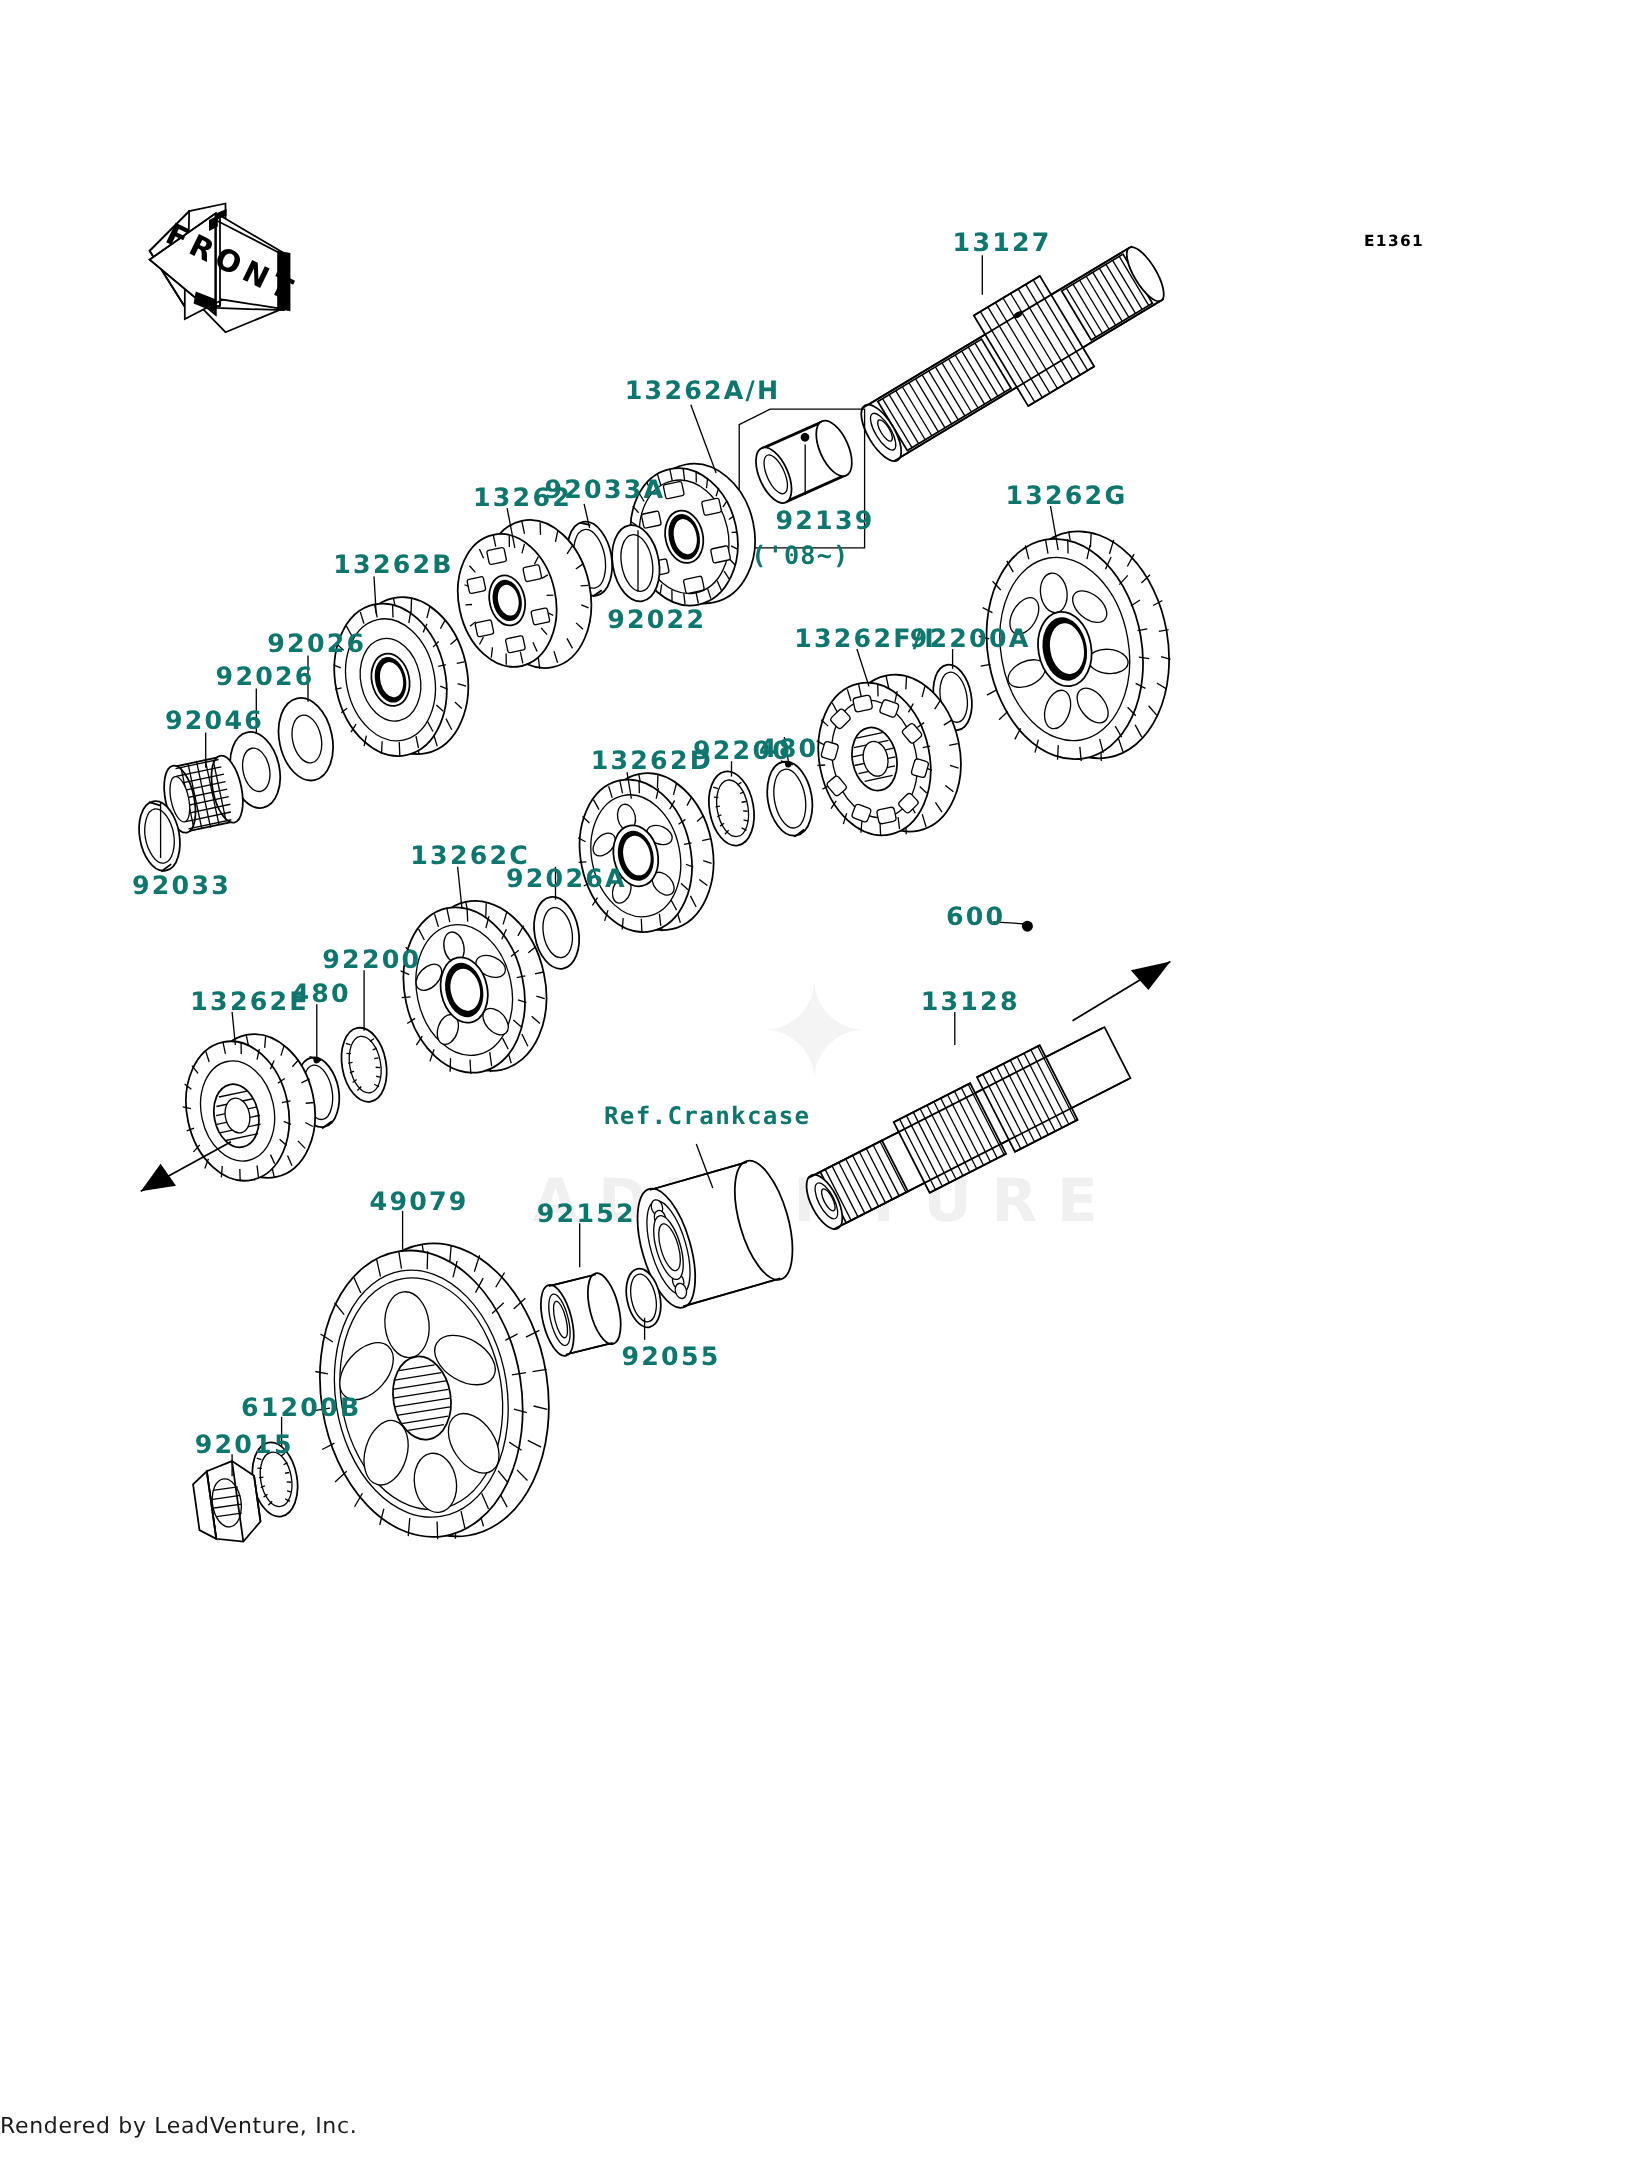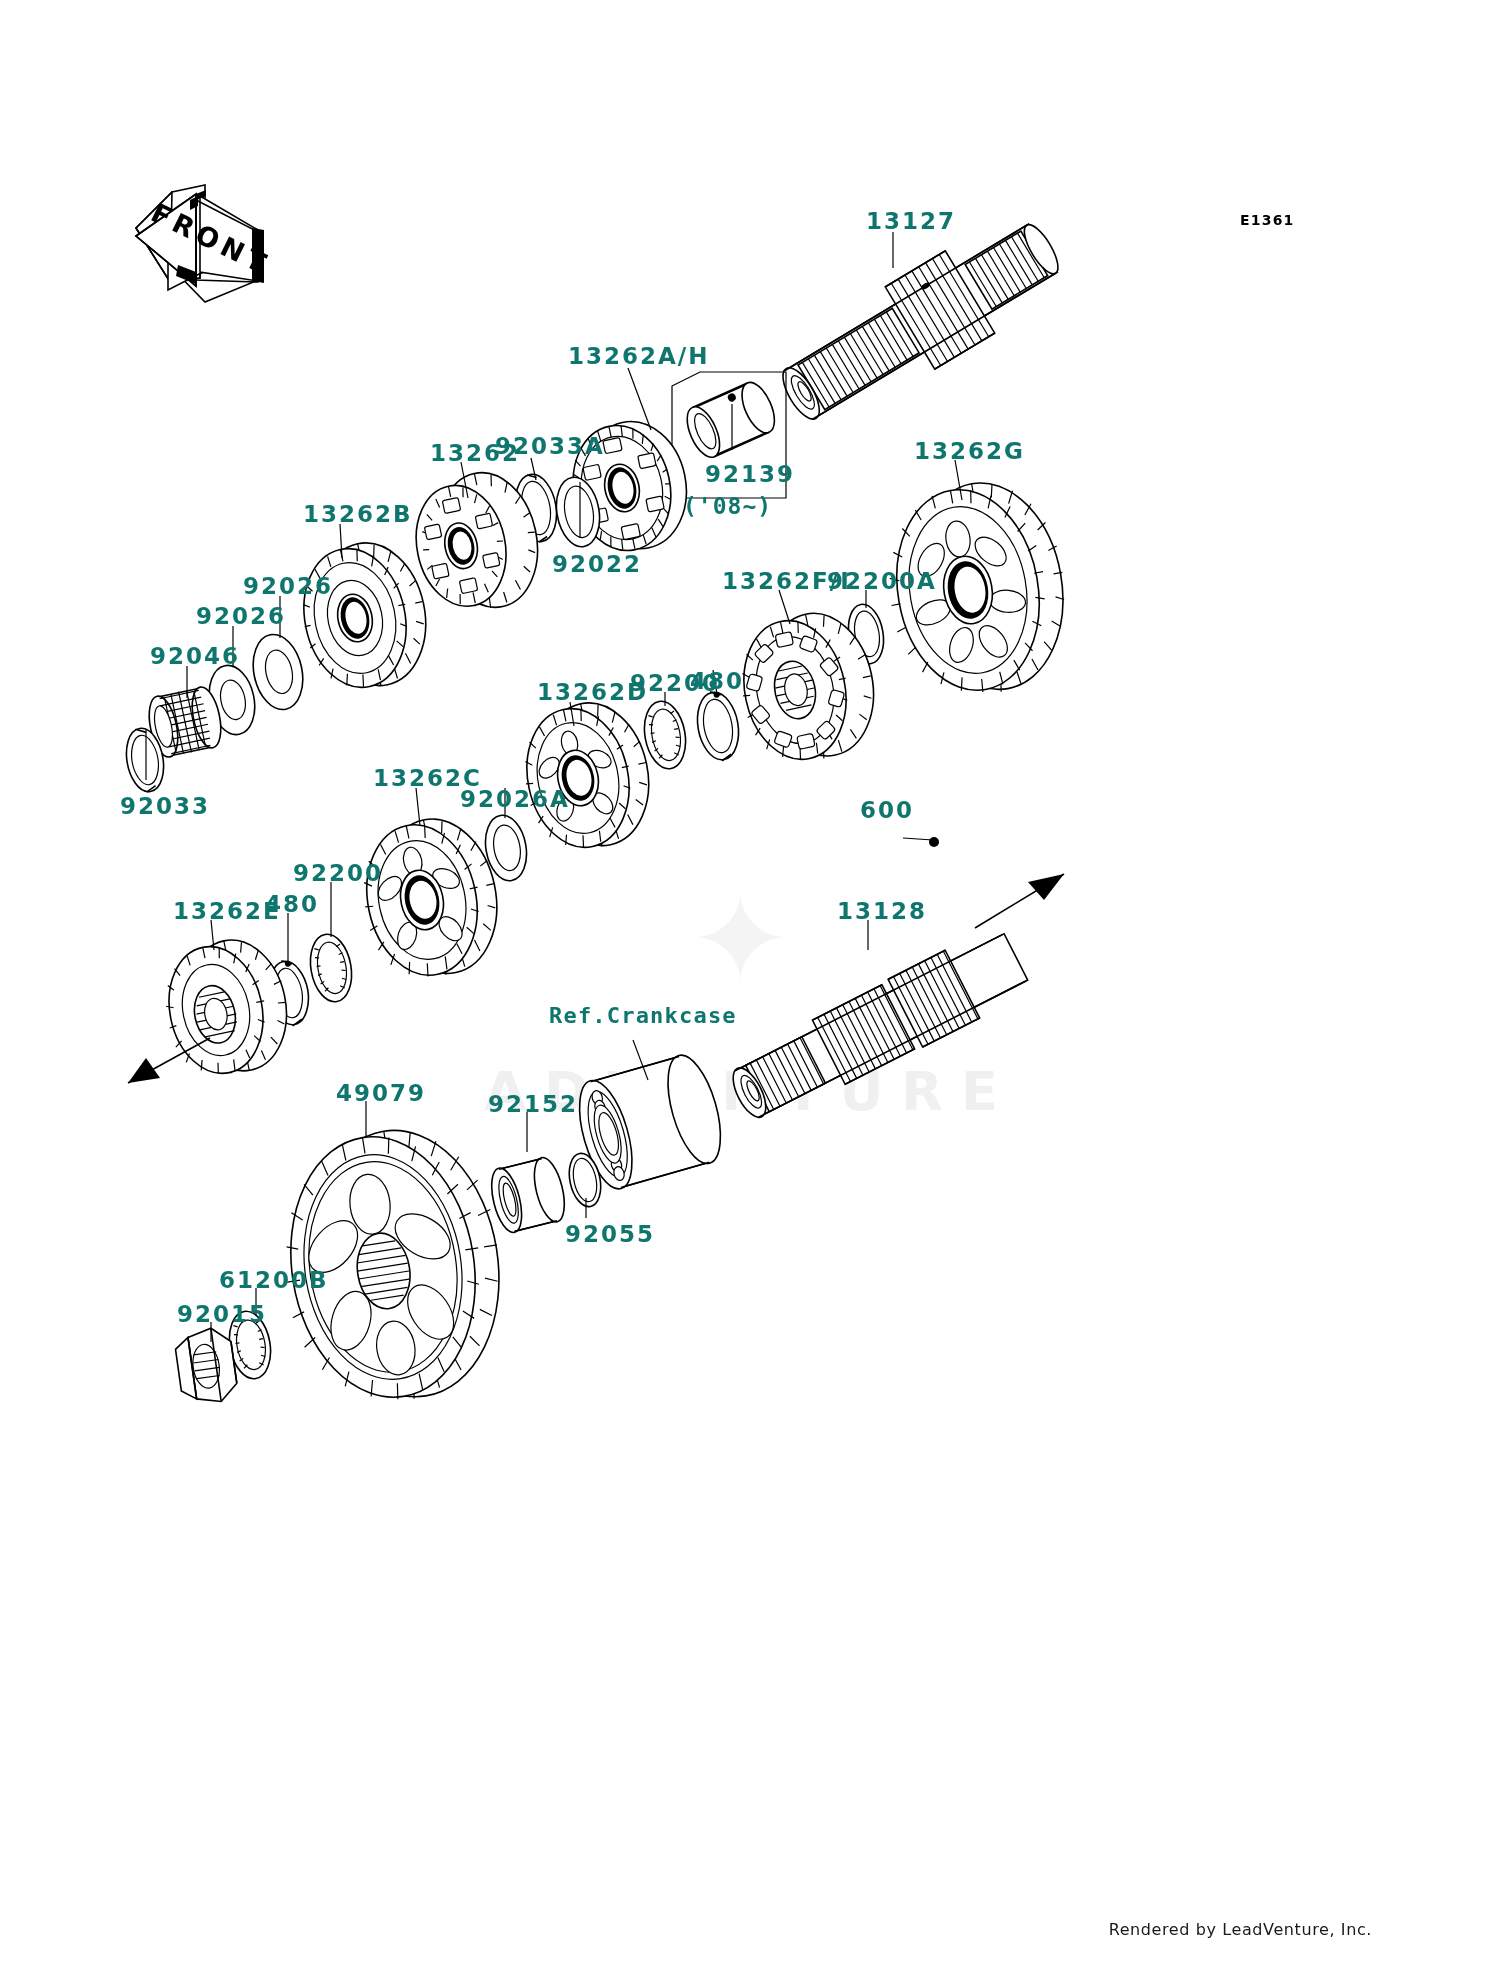--- a/index.html
+++ b/index.html
@@ -52,23 +52,23 @@
     font-size: 14px;
     letter-spacing: 1.2px;
     color: #000;
   }
   
   #footer-credit {
     position: absolute;
     left: 0;
     top: 1920px;
     width: 1372px;
-    text-align: right;
+    text-align: left;
     font-family: "DejaVu Sans", sans-serif;
-    font-size: 16px;
+    font-size: 20px;
     letter-spacing: 0.6px;
     color: #1a1a1a;
   }
   
   #watermark {
     position: absolute;
     left: 180px;
     top: 1060px;
     width: 1140px;
     text-align: center;
@@ -705,21 +705,21 @@
   <div class="lbl" style="left:722px; top:570px;">13262F/I</div>
   <div class="lbl" style="left:827px; top:570px;text-align:center;">92200A</div>
   <div class="lbl" style="left:690px; top:670px;">480</div>
   <div class="lbl" style="left:630px; top:672px;">92200</div>
   <div class="lbl" style="left:537px; top:681px;">13262D</div>
   <div class="lbl" style="left:460px; top:768px;margin-top:20px;">92026A</div>
   <div class="lbl" style="left:373px; top:767px;">13262C</div>
   <div class="lbl" style="left:293px; top:862px;">92200</div>
   <div class="lbl" style="left:265px; top:893px;">480</div>
   <div class="lbl" style="left:173px; top:900px;">13262E</div>
-  <div class="lbl" style="left:860px; top:799px;">600</div>
+  <div class="lbl" style="left:860px; top:823px;">600</div>
   <div class="lbl" style="left:837px; top:900px;">13128</div>
   <div class="lbl" style="left:336px; top:1082px;">49079</div>
   <div class="lbl" style="left:488px; top:1093px;">92152</div>
   <div class="lbl" style="left:565px; top:1223px;">92055</div>
   <div class="lbl" style="left:219px; top:1269px;">61200B</div>
   <div class="lbl" style="left:177px; top:1303px;">92015</div>
 
   <div class="lbl mono" style="left:683px; top:495px; font-size:23px; letter-spacing:1px;">('08~)</div>
 
   <div class="lbl mono" style="left:549px; top:1005px; font-size:22px; letter-spacing:1.2px;">Ref.Crankcase</div>

